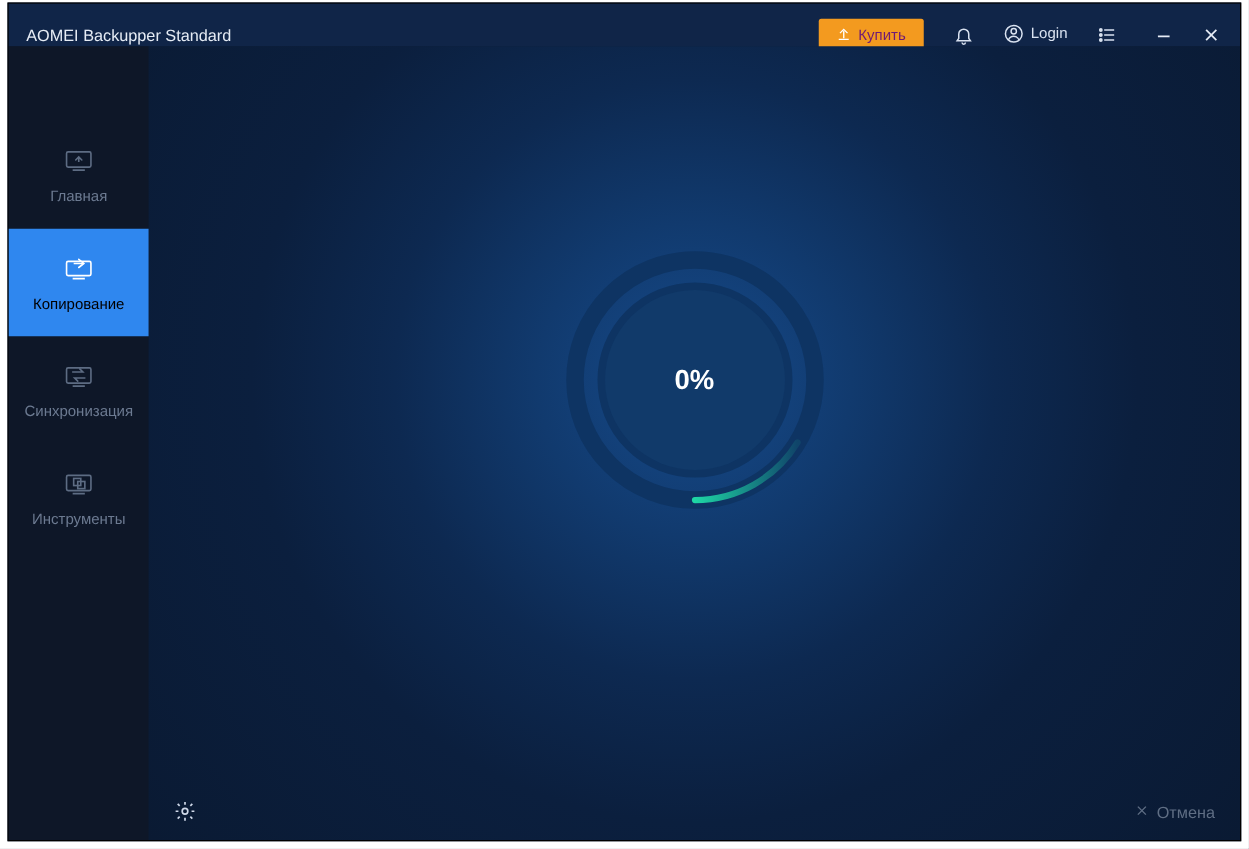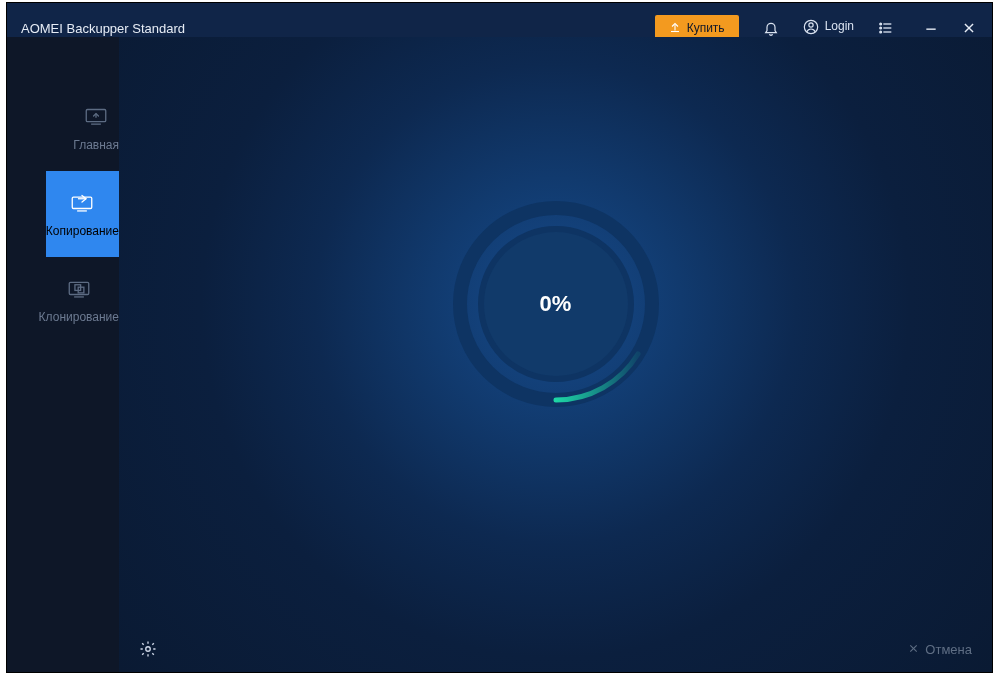--- a/index.html
+++ b/index.html
@@ -16,21 +16,21 @@
   .titlebar {
     height: 34px; flex: 0 0 34px;
     background: #102548;
     display: flex; align-items: center;
     padding: 16px 14px 0 14px;
     color: #e6ecf5;
   }
   .titlebar .title { font-size: 13px; font-weight: 500; }
   .titlebar .spacer { flex: 1; }
   .buy-btn {
-    background: #f39a1f; color: #0f172a;
+    background: #f39a1f; color: #701a75;
     height: 26px; padding: 0 14px; border-radius: 2px;
     display: flex; align-items: center; gap: 6px;
     font-size: 12px; cursor: pointer; margin-right: 22px;
   }
   .tb-icon {
     width: 20px; height: 20px; display: flex; align-items: center; justify-content: center;
     color: #d9e2f0; margin-right: 22px; cursor: pointer;
   }
   .login {
     display: flex; align-items: flex-start; gap: 6px; color: #d9e2f0;
@@ -42,22 +42,21 @@
   }
 
   
   .body { flex: 1; display: flex; min-height: 0; }
 
   
   .sidebar {
     width: 112px; flex: 0 0 112px;
     background: #0e1728;
     display: flex; flex-direction: column;
-    padding-top: 48px;
-    align-items: flex-end;
+    padding-top: 60px;
   }
   .side-item {
     height: 86px; display: flex; flex-direction: column; align-items: center; justify-content: center;
     gap: 10px; color: #6c7a91; font-size: 12px; cursor: pointer;
   }
   .side-item.active { background: #2f87ef; color: #000000; }
   .side-item .ic { width: 28px; height: 24px; display: flex; align-items: center; justify-content: center; }
   .side-item.active .ic svg { stroke: #fff; }
   .side-item .ic svg { stroke: #5d6c83; }
 
@@ -171,32 +170,42 @@
           <svg width="26" height="22" viewBox="0 0 32 24" fill="none" stroke-width="1.6">
             <rect x="4" y="6" width="24" height="14" rx="1.5"></rect>
               <line x1="10" y1="23" x2="22" y2="23"></line>
             <path d="M16 4l5 4-5 4" stroke-linecap="round"></path>
               <path d="M11 8h10"></path>
           </svg>
         </span>
         <span>Копирование</span>
       </div>
 
+      <div class="side-item">
+        <span class="ic">
+          <svg width="26" height="22" viewBox="0 0 32 24" fill="none" stroke-width="1.6">
+            <rect x="4" y="5" width="24" height="15" rx="1.5"></rect>
+              <line x1="10" y1="23" x2="22" y2="23"></line>
+            <path d="M10 9h10l-3-3M22 15H12l3 3" stroke-linecap="round"></path>
+          </svg>
+        </span>
+        <span>Синхронизация</span>
+      </div>
 
 
       <div class="side-item">
         <span class="ic">
           <svg width="26" height="22" viewBox="0 0 32 24" fill="none" stroke-width="1.6">
             <rect x="4" y="5" width="24" height="15" rx="1.5"></rect>
               <line x1="10" y1="23" x2="22" y2="23"></line>
             <rect x="11" y="8" width="7" height="7"></rect>
               <rect x="15" y="11" width="7" height="7"></rect>
           </svg>
         </span>
-        <span>Клонирование</span>
+        <span>Инструменты</span>
       </div>
 
     </div>
 
     <div class="main">
 
       <div class="ring-wrap">
         <svg width="210" height="210" viewBox="0 0 210 210">
           <circle cx="105" cy="105" r="96" fill="none" stroke="#0e3463" stroke-width="14"></circle>
           <circle cx="105" cy="105" r="72" fill="none" stroke="#0e3463" stroke-width="12"></circle>

